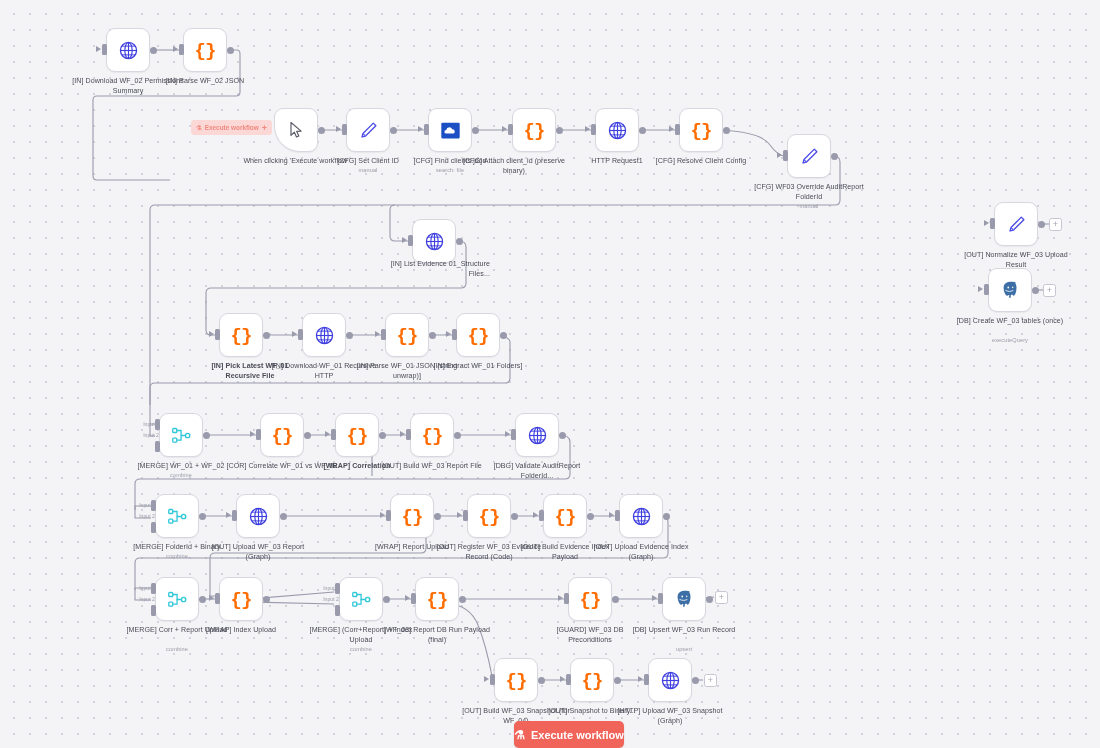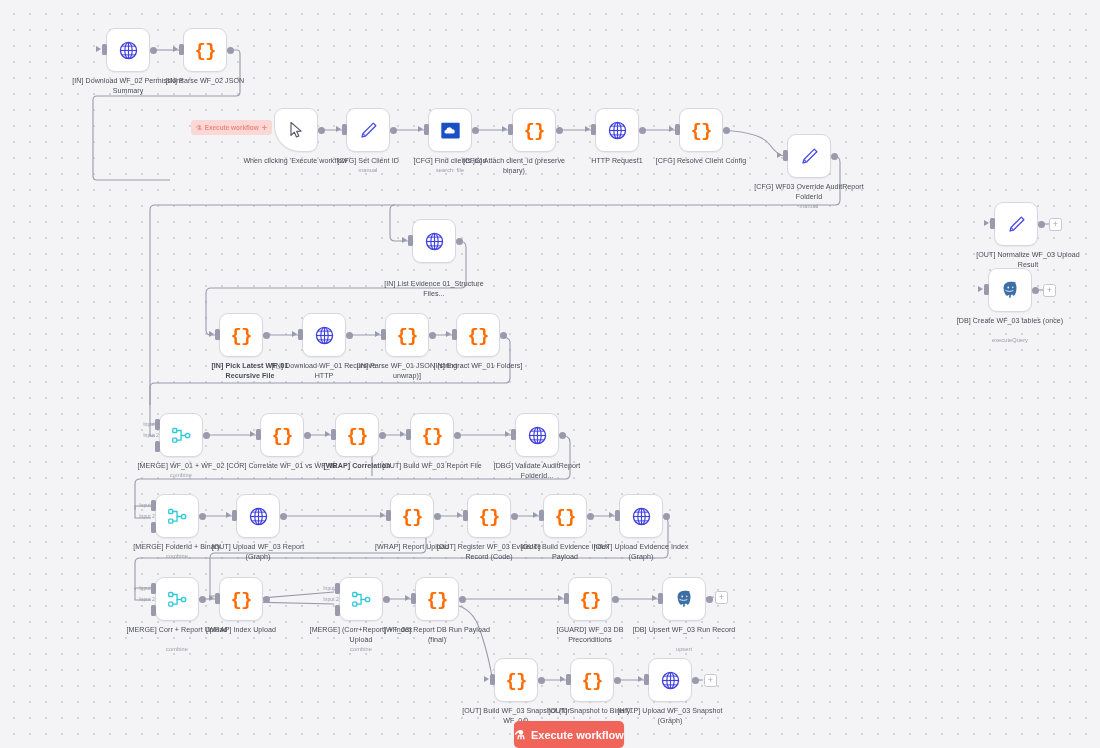--- a/index.html
+++ b/index.html
@@ -299,21 +299,21 @@
         <span class="glyph">
           <svg class="pencil" viewBox="0 0 24 24">
             <path d="M17.5 3.6 L20.4 6.5 L8.6 18.3 L4.6 19.4 L5.7 15.4 Z" fill="#ffffff" stroke="#4a4ae8" stroke-width="1.5" stroke-linejoin="round"></path>
             <line x1="6.1" y1="15.8" x2="8.2" y2="17.9" stroke="#4a4ae8" stroke-width="1.2"></line>
           </svg>
         </span>
       </div>
       <div class="port" style="left: 990px; top: 218px;"></div>
       <div class="arrow-in" style="left: 984px; top: 220px;"></div>
       <div class="port round" style="left: 1038px; top: 220.5px;"></div>
-      <div class="label" style="left: 960px; top: 251px; margin-left: 12px;">[OUT] Normalize WF_03 Upload Result</div>
+      <div class="label" style="left: 960px; top: 251px;">[OUT] Normalize WF_03 Upload Result</div>
       <div class="sublabel" style="left: 960px; top: 271px;">manual</div>
       <div class="node" style="left: 988px; top: 268px;">
         <span class="glyph">
           <svg class="pg-icon" viewBox="0 0 24 24">
             <path d="M18.6 4.3c-1.1-.9-3-1.2-5.4-1.2-2.1 0-3.9.3-5 .9C6.4 4.8 5 6.6 5 9.3c0 2.2.6 4.7 1.5 6.6.7 1.5 1.5 2.5 2.3 2.5.5 0 .8-.4 1.1-1 .4.2.9.3 1.4.3l-.3 2.1c0 .5.4.8.9.8.6 0 1-.4 1-.9l-.1-2.1c.6-.1 1.2-.3 1.7-.6.3.7.8 1.3 1.4 1.3.9 0 1.7-1.1 2.3-2.9.6-1.8.9-4 .9-5.8 0-2.4-.6-4.3-1.5-5.3z" fill="#3d6fa6"></path>
             <path d="M10.1 8.1c-.5 0-.9.5-.9 1.1s.4 1.1.9 1.1.9-.5.9-1.1-.4-1.1-.9-1.1zM15 8.3c-.4 0-.7.4-.7.9s.3.9.7.9.7-.4.7-.9-.3-.9-.7-.9z" fill="#ffffff"></path>
             <path d="M7.4 12.5c1.2.6 2.6 1 4 1 1.3 0 2.6-.3 3.8-.8" fill="none" stroke="#ffffff" stroke-width="0.9" stroke-linecap="round"></path>
           </svg>
         </span>
       </div>
@@ -330,21 +330,21 @@
             <line x1="2.8" y1="12" x2="21.2" y2="12" stroke="#4040e0" stroke-width="1.3"></line>
             <line x1="4.3" y1="7" x2="19.7" y2="7" stroke="#4040e0" stroke-width="1.1"></line>
             <line x1="4.3" y1="17" x2="19.7" y2="17" stroke="#4040e0" stroke-width="1.1"></line>
             <line x1="12" y1="2.8" x2="12" y2="21.2" stroke="#4040e0" stroke-width="1.3"></line>
           </svg>
         </span>
       </div>
       <div class="port" style="left: 408px; top: 235px;"></div>
       <div class="arrow-in" style="left: 402px; top: 237px;"></div>
       <div class="port round" style="left: 456px; top: 237.5px;"></div>
-      <div class="label" style="left: 378px; top: 280px;">[IN] List Evidence 01_Structure Files...</div>
+      <div class="label" style="left: 378px; top: 260px; text-align: right;">[IN] List Evidence 01_Structure Files...</div>
       <div class="node" style="left: 219px; top: 313px;">
         <span class="glyph"><span class="code-glyph">{}</span></span>
       </div>
       <div class="port" style="left: 215px; top: 329px;"></div>
       <div class="arrow-in" style="left: 209px; top: 331px;"></div>
       <div class="port round" style="left: 263px; top: 331.5px;"></div>
       <div class="label" style="left: 194px; top: 362px; font-weight: bold;">[IN] Pick Latest WF_01 Recursive File</div>
       <div class="node" style="left: 302px; top: 313px;">
         <span class="glyph">
           <svg class="globe" viewBox="0 0 24 24">

